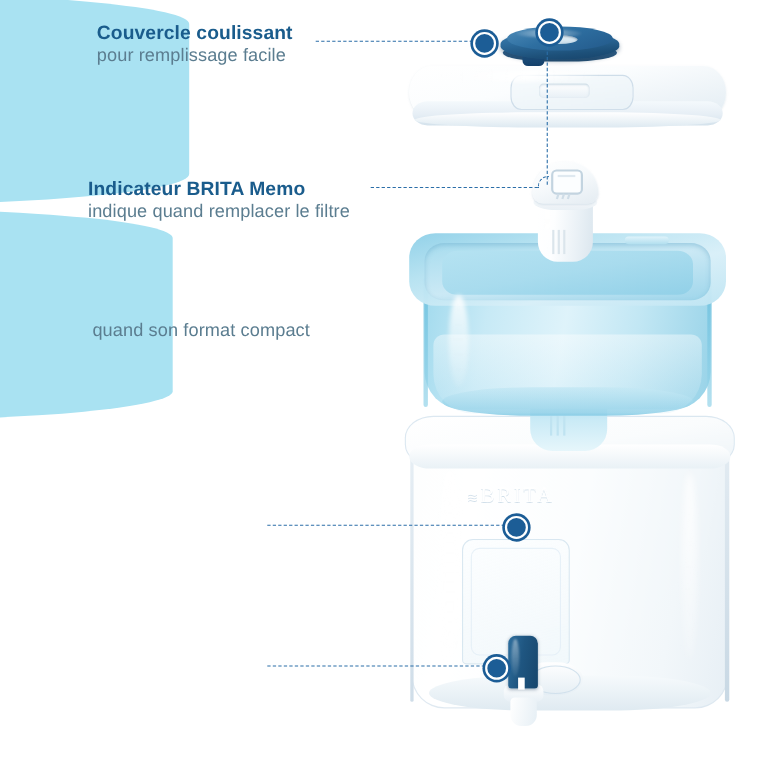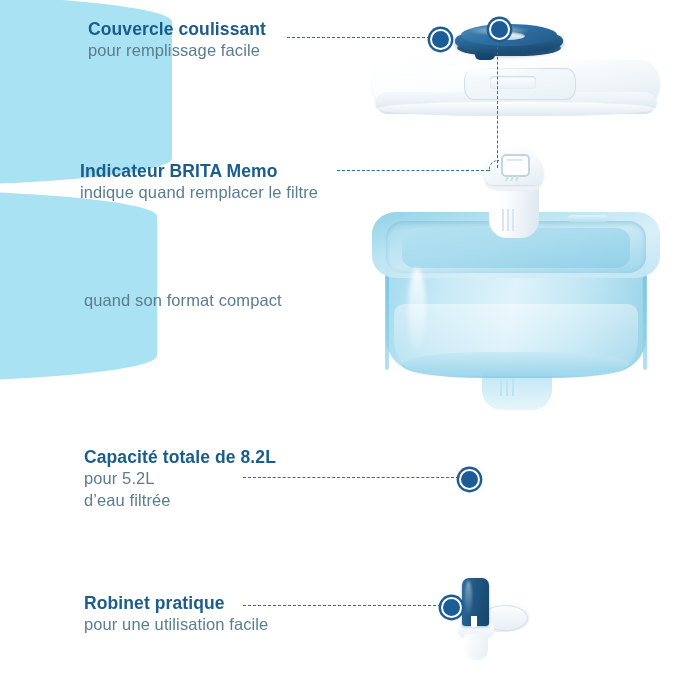--- a/index.html
+++ b/index.html
@@ -231,20 +231,33 @@
       <div class="cg-shoulder"></div>
       <div class="cg-dome"></div>
       <div class="cg-memo"></div>
       <div class="cg-ticks">
           <i style="left:0"></i>
           <i style="left:5px"></i>
           <i style="left:10px"></i>
         </div>
     </div>
 
+    <div id="tank">
+      <div class="tk-body"></div>
+      <div class="tk-edgeL"></div>
+      <div class="tk-edgeR"></div>
+      <div class="tk-base"></div>
+      <div class="tk-hl"></div>
+      <div class="tk-hl2"></div>
+      <div class="tk-panel"></div>
+      <div class="tk-panel2"></div>
+      <div class="tk-top"></div>
+      <div class="tk-lip"></div>
+      <div class="tk-logo"><span class="mark">≋</span><span>BRITA</span></div>
+    </div>
 
     <div id="tap">
       <div class="tp-hub"></div>
       <div class="tp-ring"></div>
       <div class="tp-neck"></div>
       <div class="tp-spout"></div>
       <div class="tp-lever"></div>
       <div class="tp-lever-gloss"></div>
       <div class="tp-lever-notch"></div>
     </div>
@@ -273,24 +286,15 @@
 
   <div class="label" id="lab-lid" style="left:88px;top:18px;">
     <div class="lab-title">Couvercle coulissant</div>
     <div class="lab-sub">pour remplissage facile</div>
   </div>
 
   <div class="label" id="lab-fridge" style="left:84px;top:290px;">
     <div class="lab-sub">quand son format compact</div>
   </div>
 
-  <div class="label" id="lab-capacity" style="left:84px;top:446px;">
-    <div class="lab-title">Capacité totale de 8.2L</div>
-    <div class="lab-sub">pour 5.2L</div>
-    <div class="lab-sub">d’eau filtrée</div>
-  </div>
-
-  <div class="label" id="lab-tap" style="left:84px;top:592px;">
-    <div class="lab-title">Robinet pratique</div>
-    <div class="lab-sub">pour une utilisation facile</div>
-  </div>
+
 
 </div>
 
 </body></html>

